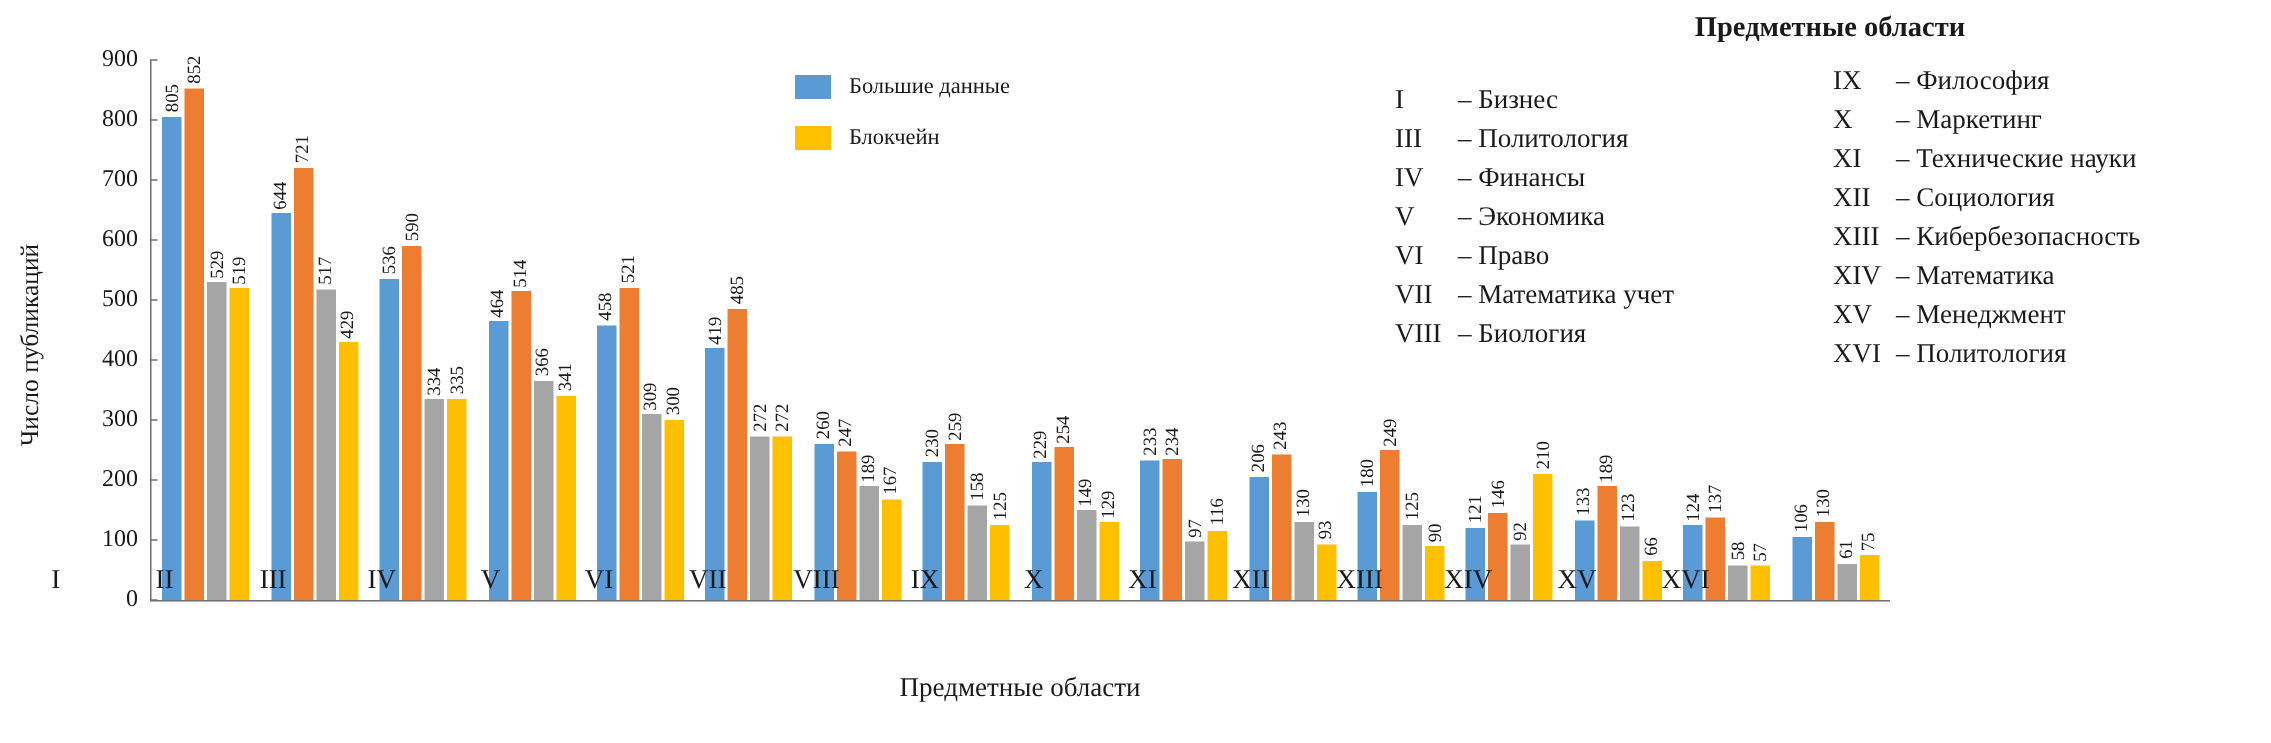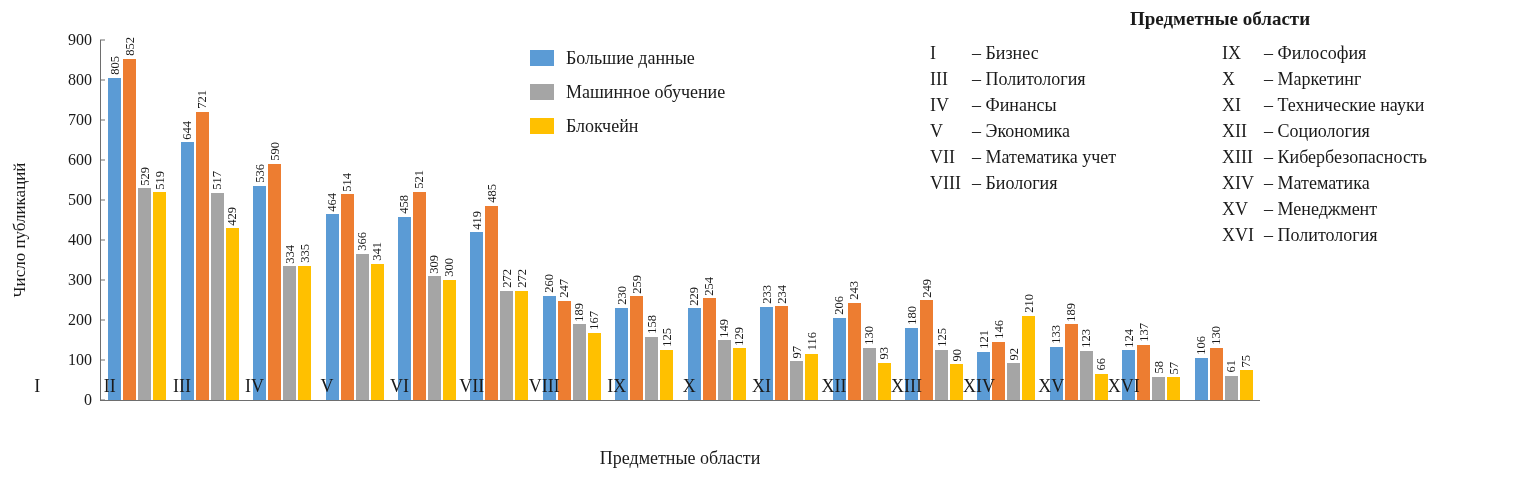--- a/index.html
+++ b/index.html
@@ -155,39 +155,40 @@
     align-items: center;
     height: 30px;
     margin-bottom: 4px;
   }
   .swatch {
     width: 24px;
     height: 16px;
     margin-right: 12px;
   }
   .legend-label {
-    font-size: 18px;
+    font-size: 15px;
   }
 
   
   .key {
     position: absolute;
     left: 930px;
     top: 8px;
     width: 580px;
   }
   .key-title {
     font-size: 19px;
     font-weight: bold;
     text-align: center;
     margin-bottom: 10px;
   }
   .key-cols {
     display: flex;
     gap: 4px;
+    align-items: center;
   }
   .key-col {
     flex: 1 1 0;
   }
   .key-row {
     font-size: 18px;
     line-height: 26px;
     white-space: nowrap;
   }
   .key-num {
@@ -597,38 +598,35 @@
       </div>
 
     <div class="xtitle">Предметные области</div>
 
     <div class="legend" id="legend">
         <div class="legend-item">
           <span class="swatch" style="background: rgb(91, 155, 213);"></span>
           <span class="legend-label">Большие данные</span>
         </div>
         <div class="legend-item">
-          <span class="swatch" style="background: rgb(165, 165, 165);"></span>
-          <span class="legend-label">Машинное обучение</span>
-        </div>
-        <div class="legend-item">
           <span class="swatch" style="background: rgb(255, 192, 0);"></span>
           <span class="legend-label">Блокчейн</span>
         </div>
       </div>
   </div>
 
   <div class="key">
     <div class="key-title">Предметные области</div>
     <div class="key-cols">
       <div class="key-col" id="key-left">
           <div class="key-row"><span class="key-num">I</span><span>– Бизнес</span></div>
           <div class="key-row"><span class="key-num">III</span><span>– Политология</span></div>
           <div class="key-row"><span class="key-num">IV</span><span>– Финансы</span></div>
           <div class="key-row"><span class="key-num">V</span><span>– Экономика</span></div>
+          <div class="key-row"><span class="key-num">VI</span><span>– Право</span></div>
           <div class="key-row"><span class="key-num">VII</span><span>– Математика учет</span></div>
           <div class="key-row"><span class="key-num">VIII</span><span>– Биология</span></div>
         </div>
       <div class="key-col" id="key-right">
           <div class="key-row"><span class="key-num">IX</span><span>– Философия</span></div>
           <div class="key-row"><span class="key-num">X</span><span>– Маркетинг</span></div>
           <div class="key-row"><span class="key-num">XI</span><span>– Технические науки</span></div>
           <div class="key-row"><span class="key-num">XII</span><span>– Социология</span></div>
           <div class="key-row"><span class="key-num">XIII</span><span>– Кибербезопасность</span></div>
           <div class="key-row"><span class="key-num">XIV</span><span>– Математика</span></div>

